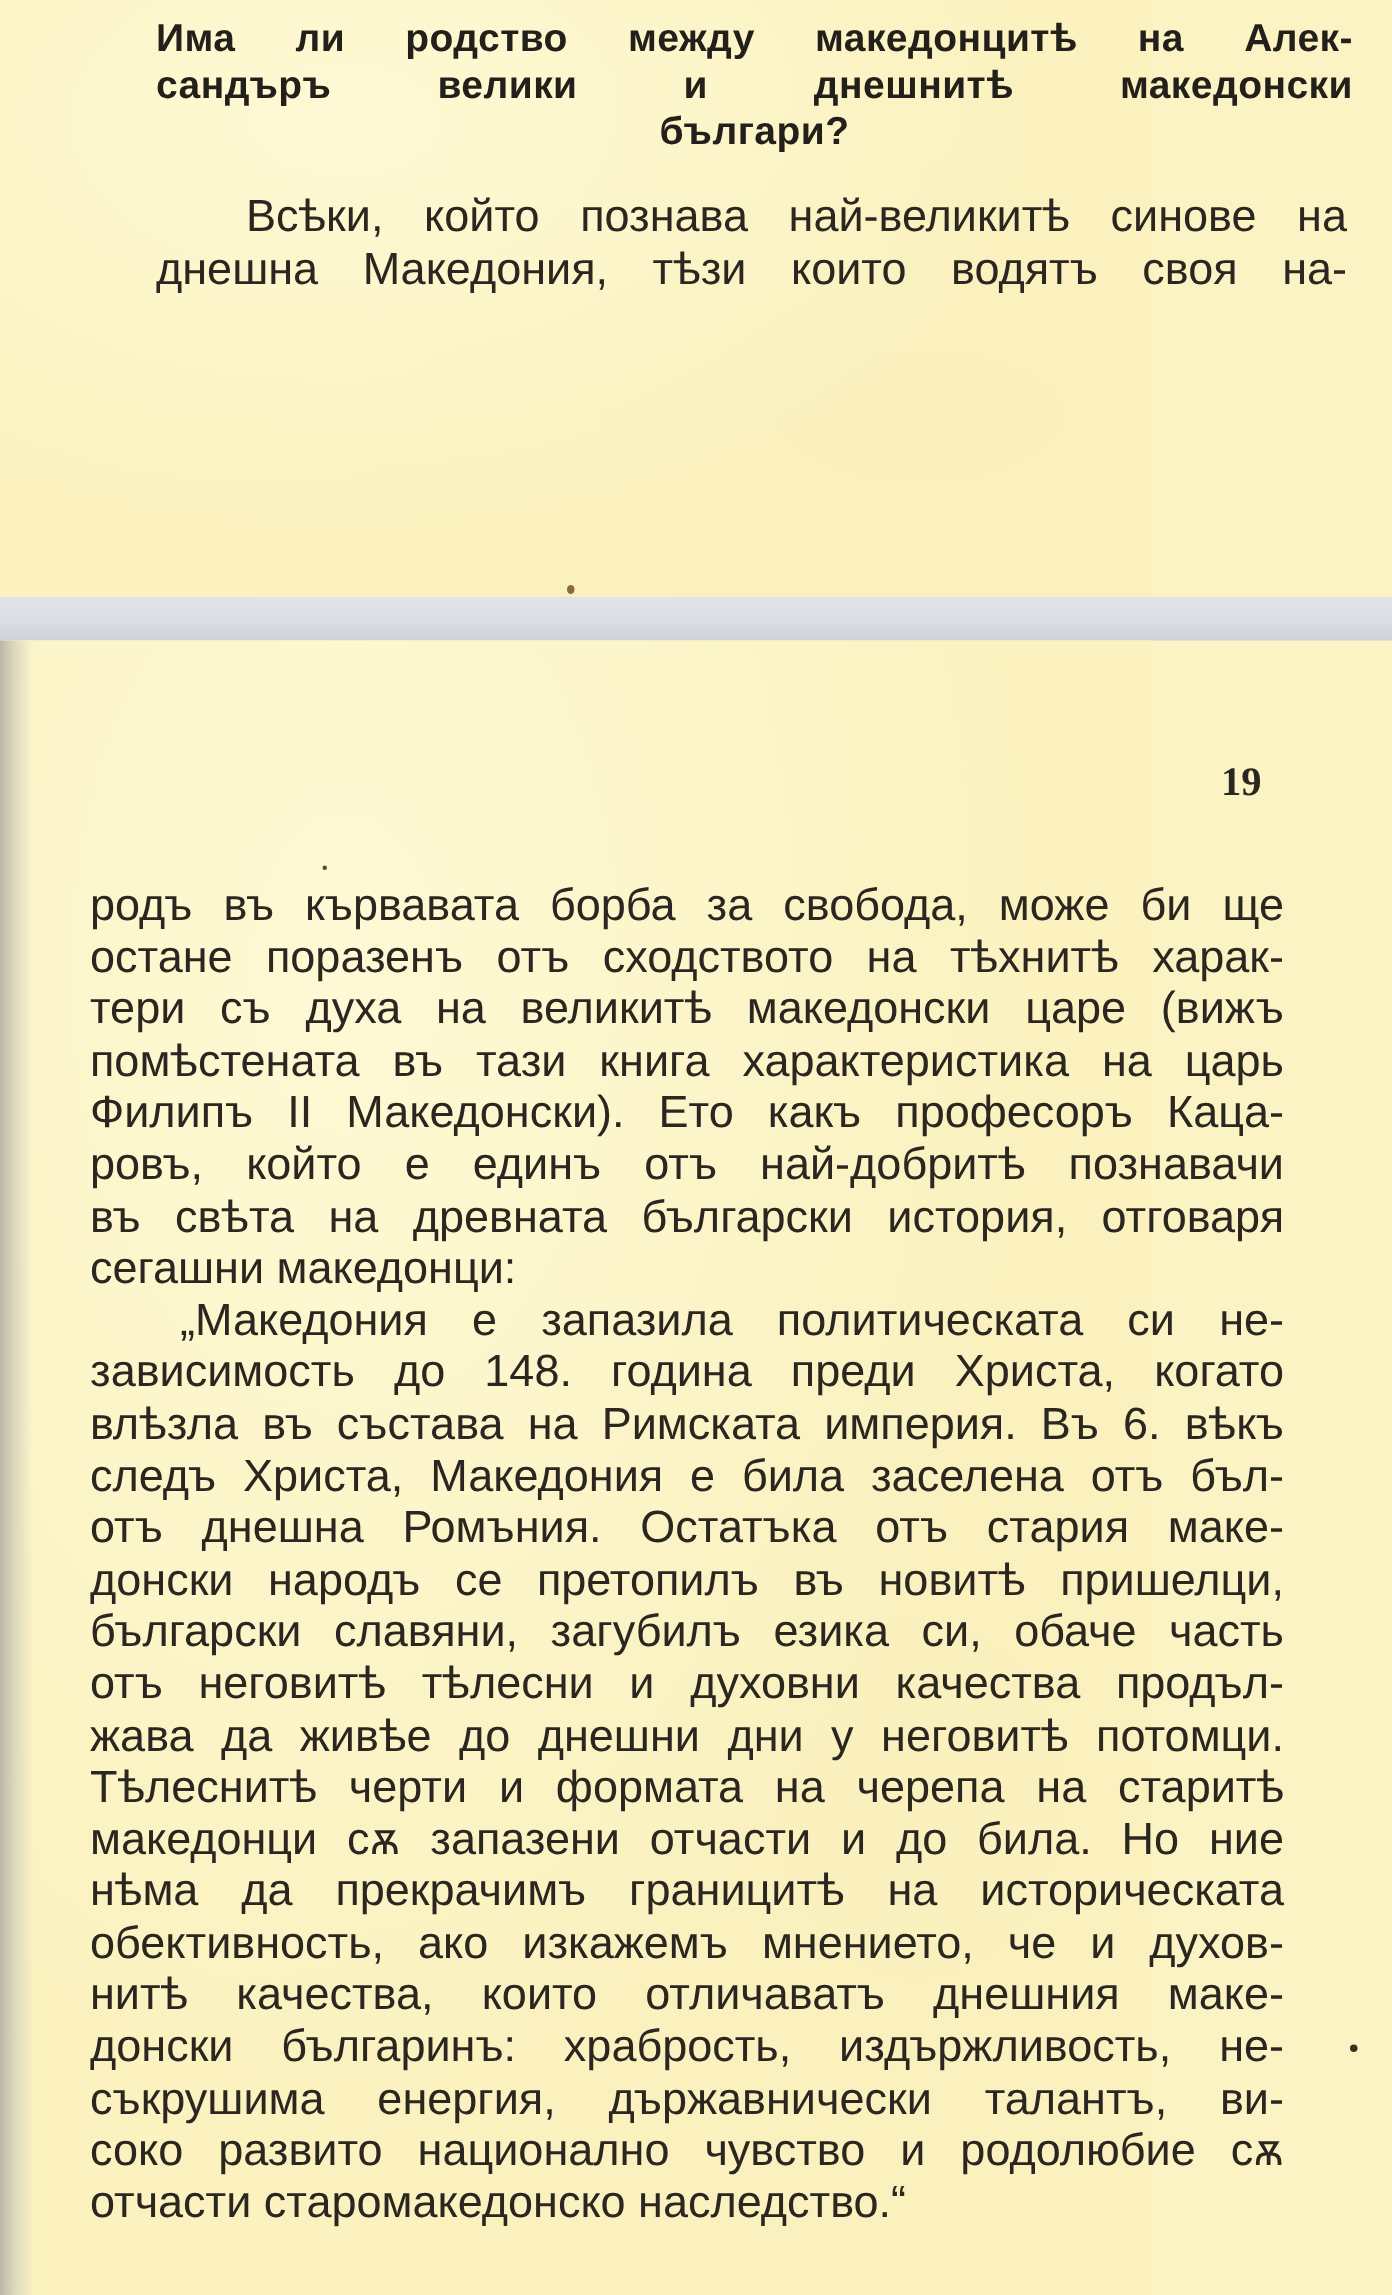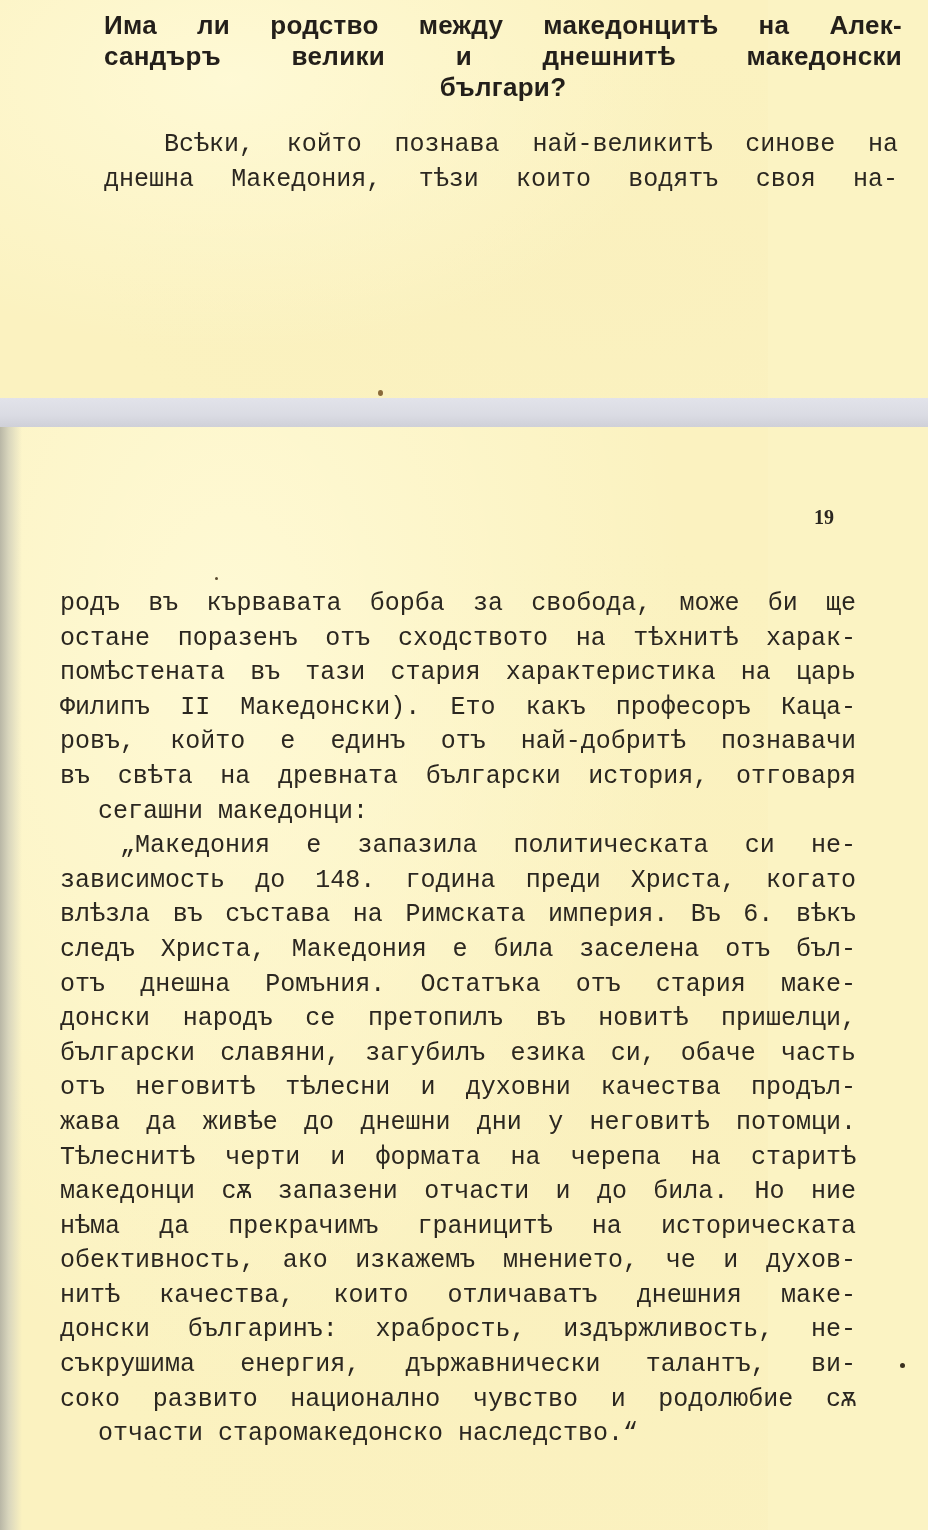--- a/index.html
+++ b/index.html
@@ -28,29 +28,29 @@
   }
   .heading {
     position:absolute; left:104px; width:798px; top:10px;
     font-weight:bold; font-size:26px; line-height:31px;
     text-align:justify; text-align-last:center; color:#231f1a;
     letter-spacing:0.3px;
   }
   .heading span { display:block; }
   .heading .l1, .heading .l2 { text-align:justify; text-align-last:justify; }
   .heading .l3 { text-align:center; }
-  .text-block { position:absolute; font-size:25px; line-height:34.6px; color:#2b2720;font-family:Liberation Mono, monospace; }
+  .text-block { position:absolute; font-size:30px; line-height:34.6px; color:#2b2720; }
   .text-block .line { display:block; white-space:nowrap; text-align:justify; text-align-last:justify; }
-  .text-block .line.last { text-align-last:left;margin-left:38px; }
+  .text-block .line.last { text-align-last:left; }
   .text-block .indent { padding-left:60px; }
   .top-body { left:104px; width:794px; top:128px; }
   .bottom-body { left:60px; width:796px; top:587px; }
   .page-number {
     position:absolute; left:814px; top:506px; font-family:"Liberation Serif", serif;
-    font-weight:bold; font-size:20px; color:#2a2620;
+    font-weight:bold; font-size:27px; color:#2a2620;
   }
   .speck { position:absolute; width:3px; height:3px; border-radius:50%; background:#5a4a30; }
 </style>
 </head>
 <body>
 
 <div class="page page-top">
   <div class="heading">
     <span class="l1">Има ли родство между македонцитѣ на Алек-</span>
     <span class="l2">сандъръ велики и днешнитѣ македонски</span>
@@ -69,21 +69,22 @@
   <div class="binding-shadow"></div>
   <span class="speck" style="left:215px;top:150px;"></span>
   <span class="speck" style="left:900px;top:936px;width:5px;height:5px;background:#3a3020;"></span>
 </div>
 
 <div class="page-number">19</div>
 
 <div class="text-block bottom-body">
   <span class="line">родъ въ кървавата борба за свобода, може би ще</span>
   <span class="line">остане поразенъ отъ сходството на тѣхнитѣ харак-</span>
-  <span class="line">помѣстената въ тази стария характеристика на царь</span>
+  <span class="line">тери съ духа на великитѣ македонски царе (вижъ</span>
+  <span class="line">помѣстената въ тази книга характеристика на царь</span>
   <span class="line">Филипъ II Македонски). Ето какъ професоръ Каца-</span>
   <span class="line">ровъ, който е единъ отъ най-добритѣ познавачи</span>
   <span class="line">въ свѣта на древната български история, отговаря</span>
   <span class="line last">сегашни македонци:</span>
   <span class="line indent">„Македония е запазила политическата си не-</span>
   <span class="line">зависимость до 148. година преди Христа, когато</span>
   <span class="line">влѣзла въ състава на Римската империя. Въ 6. вѣкъ</span>
   <span class="line">следъ Христа, Македония е била заселена отъ бъл-</span>
   <span class="line">отъ днешна Ромъния. Остатъка отъ стария маке-</span>
   <span class="line">донски народъ се претопилъ въ новитѣ пришелци,</span>

